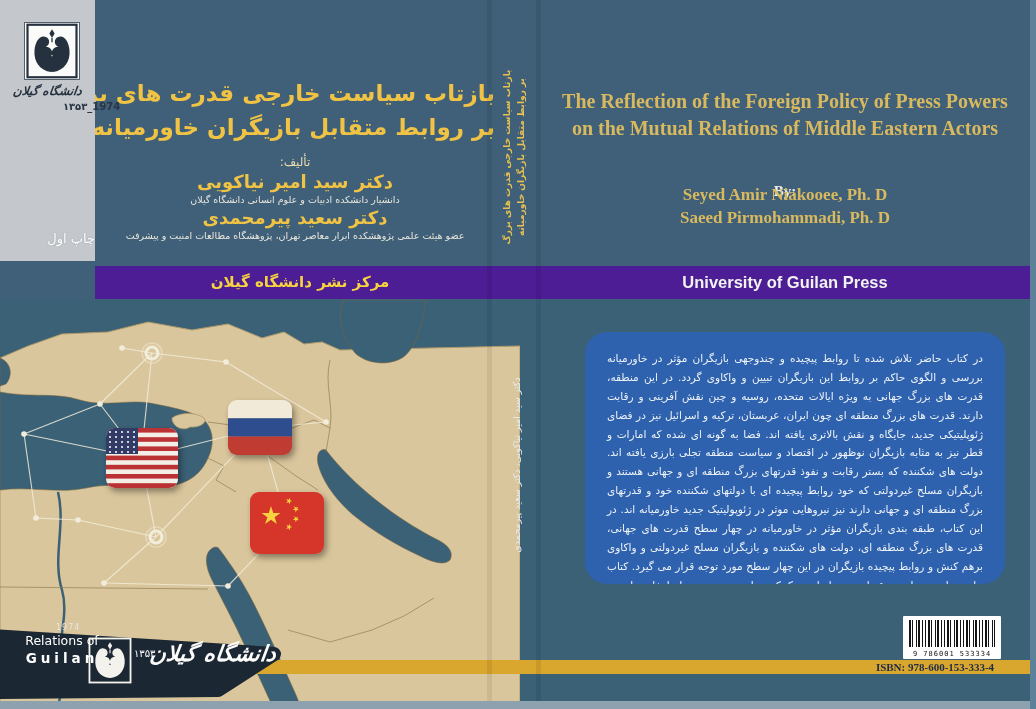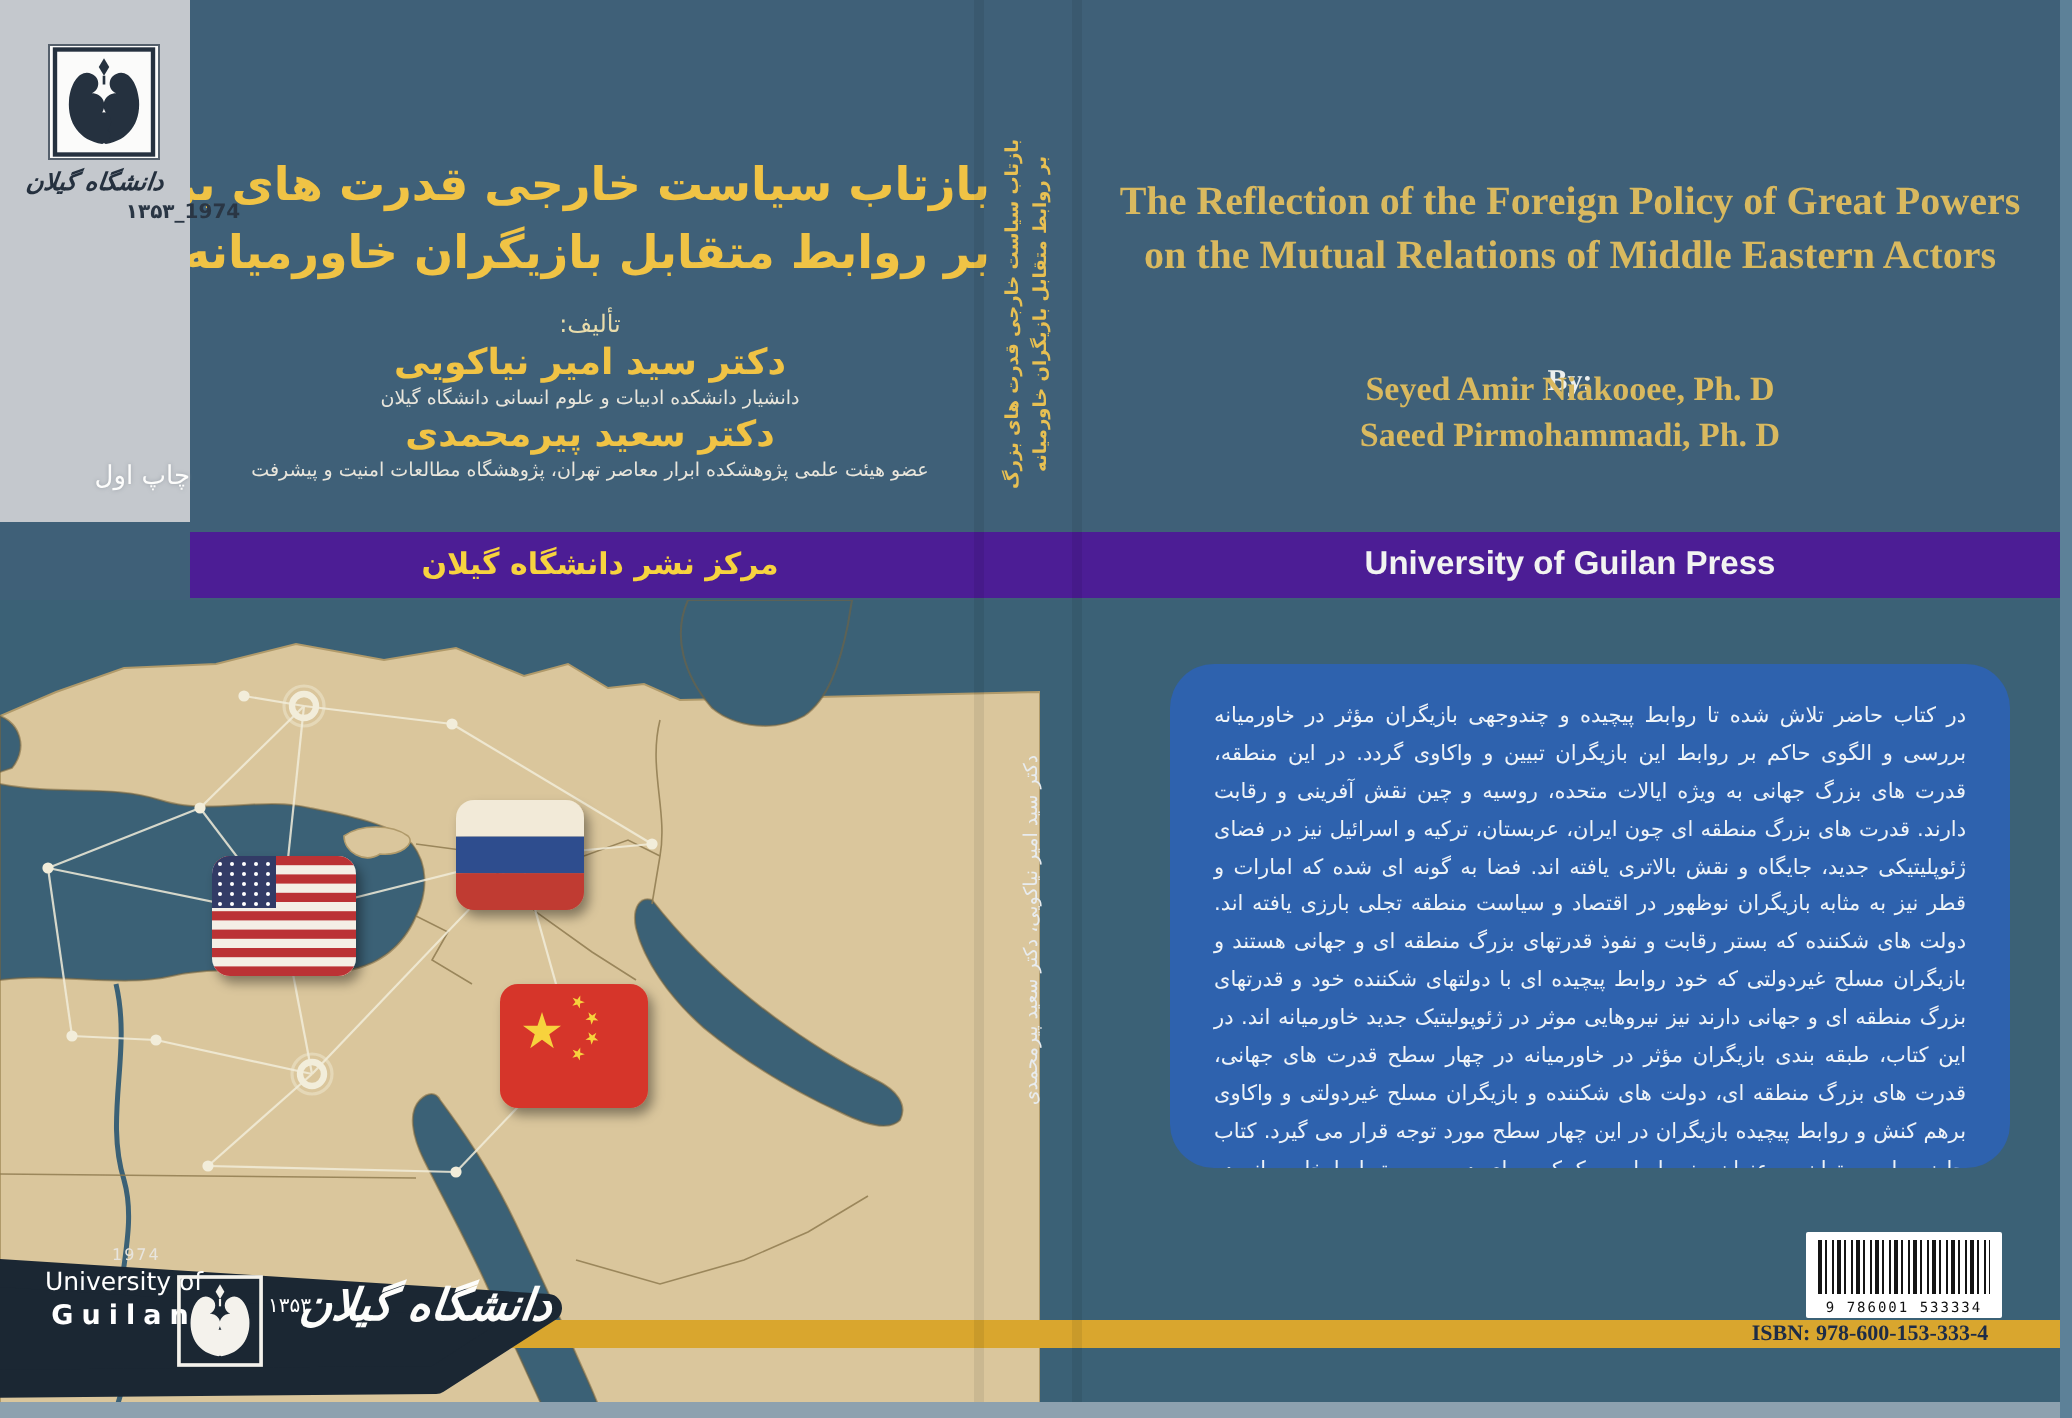--- a/index.html
+++ b/index.html
@@ -117,21 +117,21 @@
     <div id="fa-t1" class="fa-title">بازتاب سیاست خارجی قدرت های بزرگ</div>
     <div id="fa-t2" class="fa-title">بر روابط متقابل بازیگران خاورمیانه</div>
     <div id="fa-by">تألیف:</div>
     <div id="fa-a1" class="fa-author">دکتر سید امیر نیاکویی</div>
     <div id="fa-f1" class="fa-affil">دانشیار دانشکده ادبیات و علوم انسانی دانشگاه گیلان</div>
     <div id="fa-a2" class="fa-author">دکتر سعید پیرمحمدی</div>
     <div id="fa-f2" class="fa-affil">عضو هیئت علمی پژوهشکده ابرار معاصر تهران، پژوهشگاه مطالعات امنیت و پیشرفت</div>
   </div>
 
   <div id="en-cover" class="abs">
-    <div id="en-t1" class="en-title">The Reflection of the Foreign Policy of Great Powers</div>
+    <div id="en-t1" class="en-title">The Reflection of the Foreign Policy of Press Powers</div>
     <div id="en-t2" class="en-title">on the Mutual Relations of Middle Eastern Actors</div>
     <div id="en-by">By:</div>
     <div id="en-a2" class="en-author">Saeed Pirmohammadi, Ph. D</div>
     <div id="en-a1" class="en-author">Seyed Amir Niakooee, Ph. D</div>
   </div>
 
   <div class="hinge abs" style="left:487px"></div>
   <div class="hinge abs" style="left:536px"></div>
   <div id="spine-title" class="abs">
     <div>بازتاب سیاست خارجی قدرت های بزرگ</div>
@@ -262,21 +262,21 @@
   <div id="isbn-label" class="abs">ISBN: 978-600-153-333-4</div>
   <div id="barcode" class="abs">
     <div class="bars"></div>
     <div class="digits">9 786001 533334</div>
   </div>
 
   <svg id="banner-svg" class="abs" viewBox="0 0 320 100">
     <polygon points="0,24 282,42 226,78 0,80" fill="#1b2733" stroke="#1b2733" stroke-width="14" stroke-linejoin="round"></polygon>
   </svg>
   <div id="bn-1974" class="abs banner-txt">1974</div>
-  <div id="bn-uni" class="abs banner-txt">University of</div>
+  <div id="bn-uni" class="abs banner-txt">Relations of</div>
   <div id="bn-gui" class="abs banner-txt">Guilan</div>
   <svg id="bn-emb" class="abs banner-txt" viewBox="0 0 60 64">
       <use href="#emb"></use>
     </svg>
   <div id="bn-yfa" class="abs banner-txt">۱۳۵۳</div>
   <div id="bn-callig" class="abs callig">دانشگاه گیلان</div>
 
   <div id="edge-right" class="abs"></div>
   <div id="edge-bottom" class="abs"></div>
 

